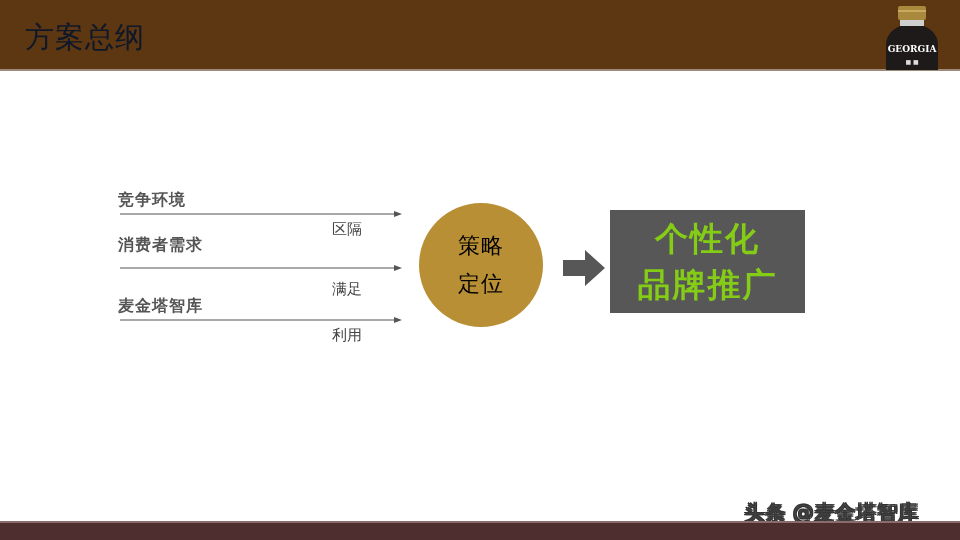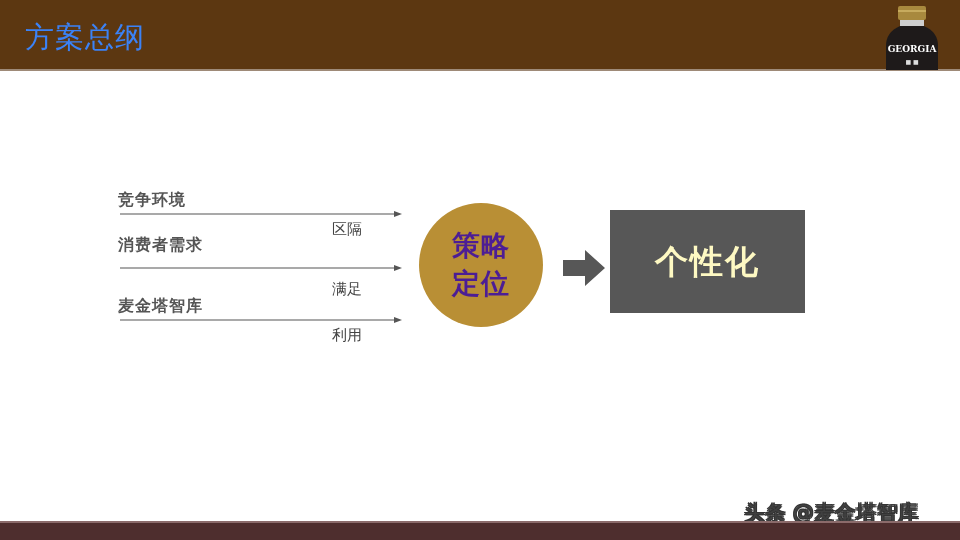--- a/index.html
+++ b/index.html
@@ -1,28 +1,28 @@
 <!DOCTYPE html>
 <html><head>
 <meta charset="utf-8">
 <style>
   html, body { margin:0; padding:0; }
   body { width:960px; height:540px; position:relative; overflow:hidden; background:#ffffff; font-family:"DejaVu Sans","Liberation Sans",sans-serif; }
   .header { position:absolute; left:0; top:0; width:960px; height:69px; background:#5c3711; }
   .header-line { position:absolute; left:0; top:69px; width:960px; height:2px; background:#9e8a78; }
-  .title { position:absolute; left:25px; top:19px; font-size:29px; color:#3b82f6; letter-spacing:1px; line-height:36px; }
+  .title { position:absolute; left:25px; top:19px; font-size:29px; color:#0f172a; letter-spacing:1px; line-height:36px; }
   .logo { position:absolute; left:882px; top:6px; width:60px; height:64px; }
   .row-label { position:absolute; left:118px; font-size:16px; font-weight:bold; color:#555555; line-height:30px; letter-spacing:1px; }
   .row-verb { position:absolute; left:332px; font-size:15px; color:#444444; line-height:18px;margin-top:28px; }
   .row-arrow { position:absolute; left:120px; width:282px; height:8px; }
   .circle { position:absolute; left:419px; top:203px; width:124px; height:124px; border-radius:50%; background:#b98f35; display:flex; flex-direction:column; align-items:center; justify-content:center; }
-  .circle span { color:#4c1d95; font-weight:bold; font-size:28px; line-height:38px; letter-spacing:1px; }
+  .circle span { color:#000000; font-weight:normal; font-size:22px; line-height:38px; letter-spacing:1px; }
   .big-arrow { position:absolute; left:563px; top:248px; width:42px; height:40px; }
   .result-box { position:absolute; left:610px; top:210px; width:195px; height:103px; background:#575757; display:flex; flex-direction:column; align-items:center; justify-content:center; }
-  .result-box span { color:#fef9c3; font-weight:bold; font-size:33px; line-height:46px; letter-spacing:2px; }
+  .result-box span { color:#84cc16; font-weight:bold; font-size:33px; line-height:46px; letter-spacing:2px; }
   .footer { position:absolute; left:0; top:523px; width:960px; height:17px; background:#4e2e2e; }
   .footer-line { position:absolute; left:0; top:521px; width:960px; height:2px; background:#8b6b6b; }
   .watermark { position:absolute; left:744px; top:500px; font-size:21px; color:#404040; line-height:26px; text-shadow: 1px 1px 0 #333, -1px -1px 0 #333, 1px -1px 0 #333, -1px 1px 0 #333; }
 </style>
 </head>
 <body>
 
 <div class="header"></div>
 <div class="header-line"></div>
 <div class="title">方案总纲</div>
@@ -63,17 +63,18 @@
   <span>策略</span>
   <span>定位</span>
 </div>
 
 <svg class="big-arrow" viewBox="0 0 42 40">
   <polygon points="0,12 22,12 22,2 42,20 22,38 22,28 0,28" fill="#575757"></polygon>
 </svg>
 
 <div class="result-box">
   <span>个性化</span>
+  <span>品牌推广</span>
 </div>
 
 <div class="watermark">头条 @麦金塔智库</div>
 <div class="footer-line"></div>
 <div class="footer"></div>
 
 </body></html>

